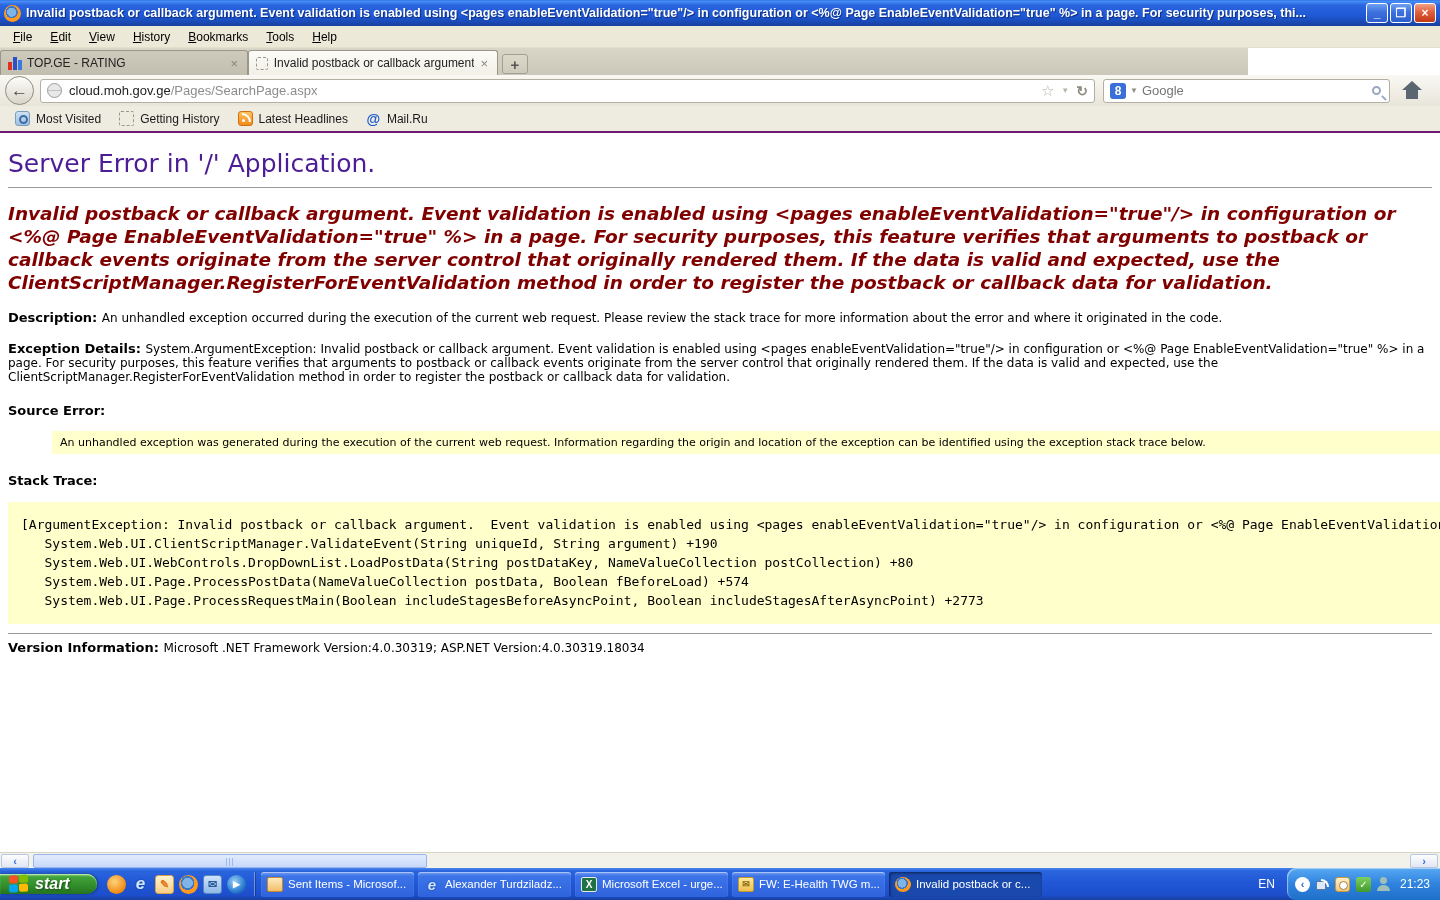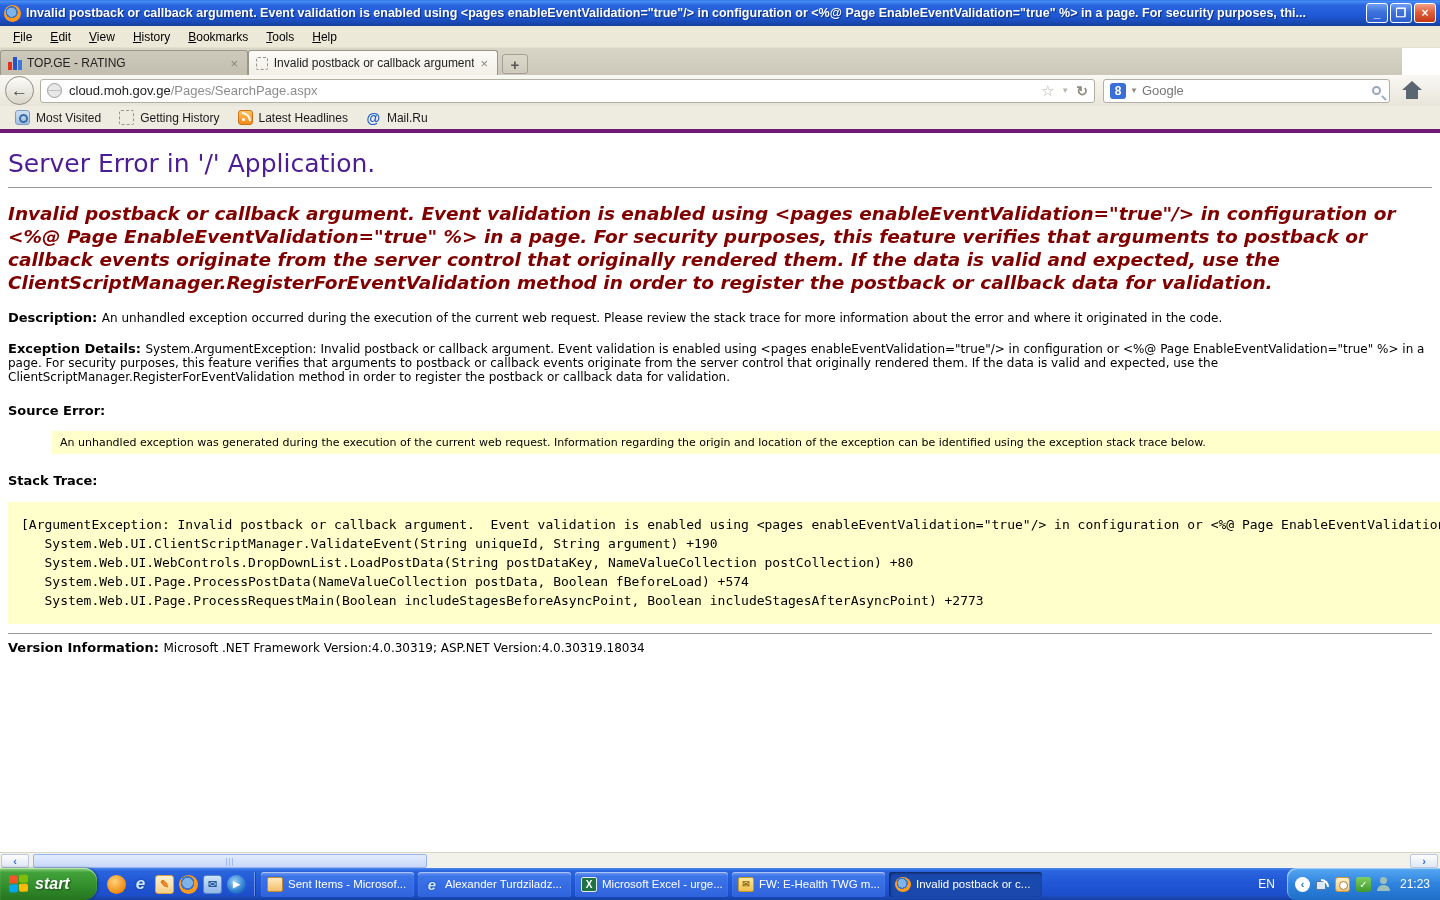--- a/index.html
+++ b/index.html
@@ -19,21 +19,21 @@
     color:#fff; font-size:12px; font-weight:bold; display:flex; align-items:center; justify-content:center; line-height:1; }
   .winbtn.close { background:linear-gradient(180deg,#f0a088 0%,#e1603c 45%,#c33813 100%); }
 
   
   .menubar { position:absolute; left:0; top:26px; width:1440px; height:22px; background:#ece9d8;
     display:flex; align-items:center; padding-left:4px; border-bottom:1px solid #e2dfcd; }
   .menu-item { font-size:12px; color:#000; padding:2px 9px; display:block; }
   .menu-item::first-letter { text-decoration:underline; }
 
   
-  .tabstrip { position:absolute; left:0; top:48px; width:1402px; height:27px;
+  .tabstrip { position:absolute; left:0; top:48px; width:1248px; height:27px;
     background:linear-gradient(180deg,#d9d5c7,#ccc8b9); display:flex; align-items:flex-end; }
   .tab { height:25px; display:flex; align-items:center; padding:0 7px; border:1px solid #9a968a; border-bottom:none;
     border-radius:3px 3px 0 0; font-size:12px; color:#222; }
   .tab.inactive { width:248px; background:linear-gradient(180deg,#cdc9bb,#c2beaf); }
   .tab.active { width:250px; background:linear-gradient(180deg,#fcfbf8,#f1efe6); }
   .tab-label { flex:1 1 auto; white-space:nowrap; overflow:hidden; }
   .tab-close { flex:0 0 auto; color:#8a8678; font-size:13px; padding:0 2px; margin-left:4px; }
   .newtab { width:26px; height:20px; margin:0 0 1px 4px; border:1px solid #a39f92; border-radius:3px;
     background:linear-gradient(180deg,#dcd8ca,#cfcbbc); color:#555; font-size:15px; font-weight:bold;
     display:flex; align-items:center; justify-content:center; }
@@ -71,21 +71,21 @@
   .mag { width:9px; height:9px; border:2px solid #9aa7c0; border-radius:50%; position:relative; flex:0 0 9px; margin-right:2px; }
   .mag::after { content:""; position:absolute; width:6px; height:2px; background:#9aa7c0; transform:rotate(45deg);
     left:7px; top:9px; }
   .homebtn { width:26px; height:22px; margin-left:9px; position:relative; flex:0 0 26px; }
   .homebtn .roof { position:absolute; left:3px; top:1px; width:0; height:0;
     border-left:10px solid transparent; border-right:10px solid transparent; border-bottom:9px solid #5a6770; }
   .homebtn .base { position:absolute; left:7px; top:10px; width:12px; height:9px; background:#5a6770; }
 
   
   .bookmarksbar { position:absolute; left:0; top:106px; width:1440px; height:27px; background:#eeebe0;
-    border-bottom:4px solid #701a75; display:flex; align-items:center; padding-left:8px; gap:4px; }
+    border-bottom:2px solid #701a75; display:flex; align-items:center; padding-left:8px; gap:4px; }
   .bm { display:flex; align-items:center; gap:6px; font-size:12px; color:#1a1a1a; padding:3px 7px; }
   .bm-ico { width:15px; height:15px; border-radius:3px; flex:0 0 15px; position:relative; }
   .ico-mostvisited { background:linear-gradient(180deg,#cfe0f2,#9fc0e0); border:1px solid #7d9cc0; }
   .ico-mostvisited::after { content:""; position:absolute; left:3px; top:3px; width:5px; height:5px;
     border:2px solid #3a6ea5; border-radius:50%; }
   .ico-dashed { border:1px dashed #9a968a; border-radius:2px; }
   .ico-rss { background:linear-gradient(180deg,#ffc35c,#f28a1c); border:1px solid #d07010; }
   .ico-rss::before { content:""; position:absolute; left:3px; bottom:3px; width:3px; height:3px; border-radius:50%; background:#fff; }
   .ico-rss::after { content:""; position:absolute; left:3px; bottom:3px; width:7px; height:7px;
     border-top:2px solid #fff; border-right:2px solid #fff; border-radius:0 9px 0 0; }
@@ -119,21 +119,21 @@
   .sbtn.right { right:2px; }
   .sthumb { position:absolute; left:33px; top:1px; width:394px; height:14px; border:1px solid #98b4ef; border-radius:2px;
     background:linear-gradient(180deg,#e3ecfd,#c8d8fa); }
   .sthumb::after { content:""; position:absolute; left:50%; top:3px; width:8px; height:8px; margin-left:-4px;
     background:repeating-linear-gradient(90deg,#9db9ef 0 1px,transparent 1px 3px); }
 
   
   .taskbar { position:absolute; left:0; top:868px; width:1440px; height:32px;
     background:linear-gradient(180deg,#4a86ee 0%,#2a65dd 9%,#2157d6 45%,#1d4ecb 85%,#16409f 100%);
     display:flex; align-items:center; }
-  .startbtn { width:97px; height:32px; border-radius:0 13px 13px 0; display:flex; align-items:center; padding-left:9px;
+  .startbtn { width:97px; height:20px; border-radius:0 13px 13px 0; display:flex; align-items:center; padding-left:9px;
     background:linear-gradient(180deg,#8ed47e 0%,#43a23b 14%,#338f2c 55%,#25741f 100%);
     box-shadow:inset 0 1px 1px #b8e8a8, 1px 0 3px rgba(0,0,0,.4); flex:0 0 97px; }
   .winflag { width:20px; height:18px; display:grid; grid-template-columns:9px 9px; grid-template-rows:8px 8px; gap:1px;
     transform:skewY(-4deg); margin-right:6px; }
   .winflag i { border-radius:1px 3px 1px 3px; display:block; }
   .winflag .r { background:#f35325; } .winflag .g { background:#81bc06; }
   .winflag .bl { background:#05a6f0; } .winflag .y { background:#ffba08; }
   .start-label { color:#fff; font-weight:bold; font-style:italic; font-size:16px; text-shadow:1px 1px 2px #1c4a18; }
   .quicklaunch { display:flex; align-items:center; gap:5px; padding:0 8px 0 10px; flex:0 0 auto; }
   .ql { width:19px; height:19px; border-radius:3px; display:flex; align-items:center; justify-content:center;

